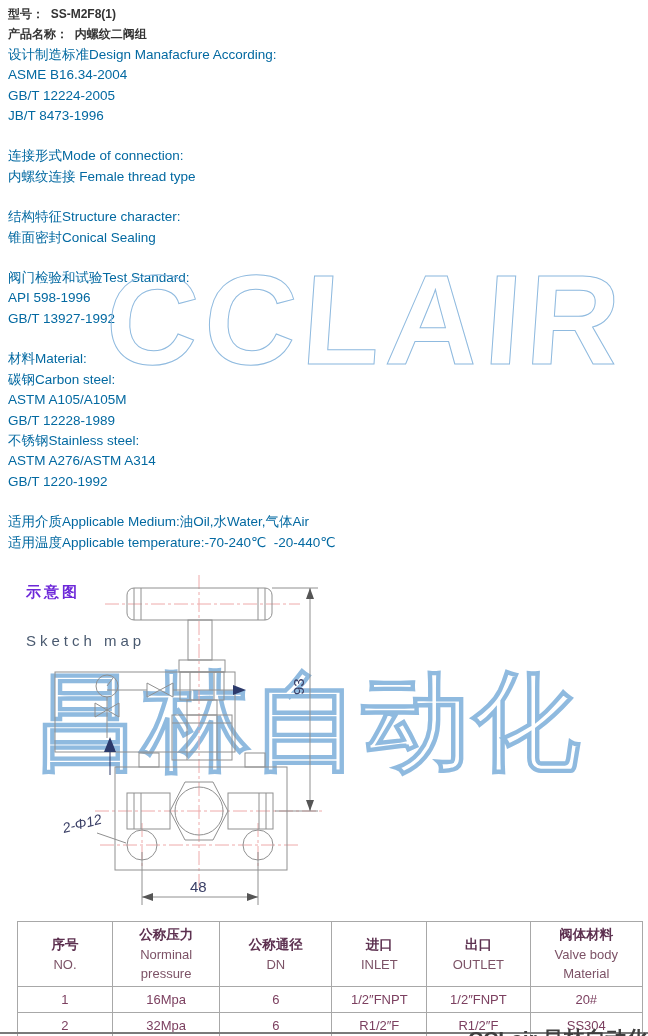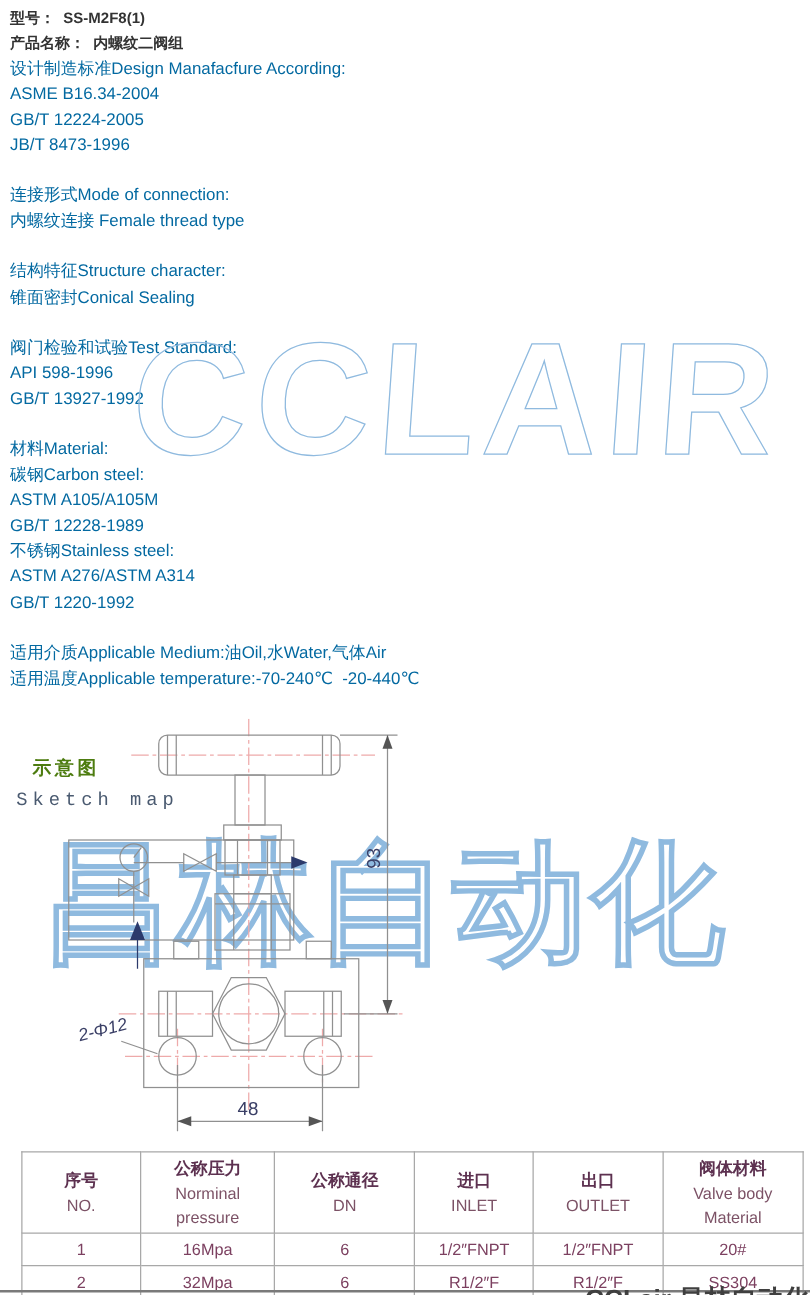--- a/index.html
+++ b/index.html
@@ -15,24 +15,24 @@
   
   .wm{position:absolute;color:transparent;-webkit-text-stroke:1px #8fbadf;
       font-weight:bold;pointer-events:none;white-space:nowrap;}
   #wm-cclair{left:106px;top:246px;font-size:128px;letter-spacing:6px;transform:skewX(-4deg);
              font-family:"Liberation Sans",sans-serif;}
   #wm-cn{left:32px;top:654px;font-size:108px;letter-spacing:2px;line-height:1.25;}
   #wm-footer{position:absolute;left:468px;top:1000px;font-size:21px;font-weight:600;
              color:#3f3f3f;white-space:nowrap;z-index:6;margin-top:25px;}
 
   
-  #sketch-label-cn{position:absolute;left:26px;top:605px;font-size:15px;font-weight:bold;
-                   color:#4d7c0f;letter-spacing:3px;}
-  #sketch-label-en{position:absolute;left:13px;top:632px;font-size:15px;color:#4a5a70;
-                   letter-spacing:4px;font-family:Liberation Mono, monospace;text-align:center;}
+  #sketch-label-cn{position:absolute;left:26px;top:583px;font-size:15px;font-weight:bold;
+                   color:#6d28d9;letter-spacing:3px;}
+  #sketch-label-en{position:absolute;left:26px;top:632px;font-size:15px;color:#4a5a70;
+                   letter-spacing:4px;font-family:Liberation Sans, sans-serif;text-align:center;}
 
   
   #drawing{position:absolute;left:0;top:575px;z-index:2;}
 
   
   #spec-table{position:absolute;left:17px;top:921px;width:626px;border-collapse:collapse;z-index:3;}
   #spec-table th,#spec-table td{border:1px solid #a8a8a8;text-align:center;vertical-align:middle;
       font-size:13px;padding:1px 2px;background:transparent;}
   #spec-table th{height:62px;font-weight:normal;}
   .th-cn{color:#5d3150;font-weight:600;font-size:13.5px;line-height:20px;}

